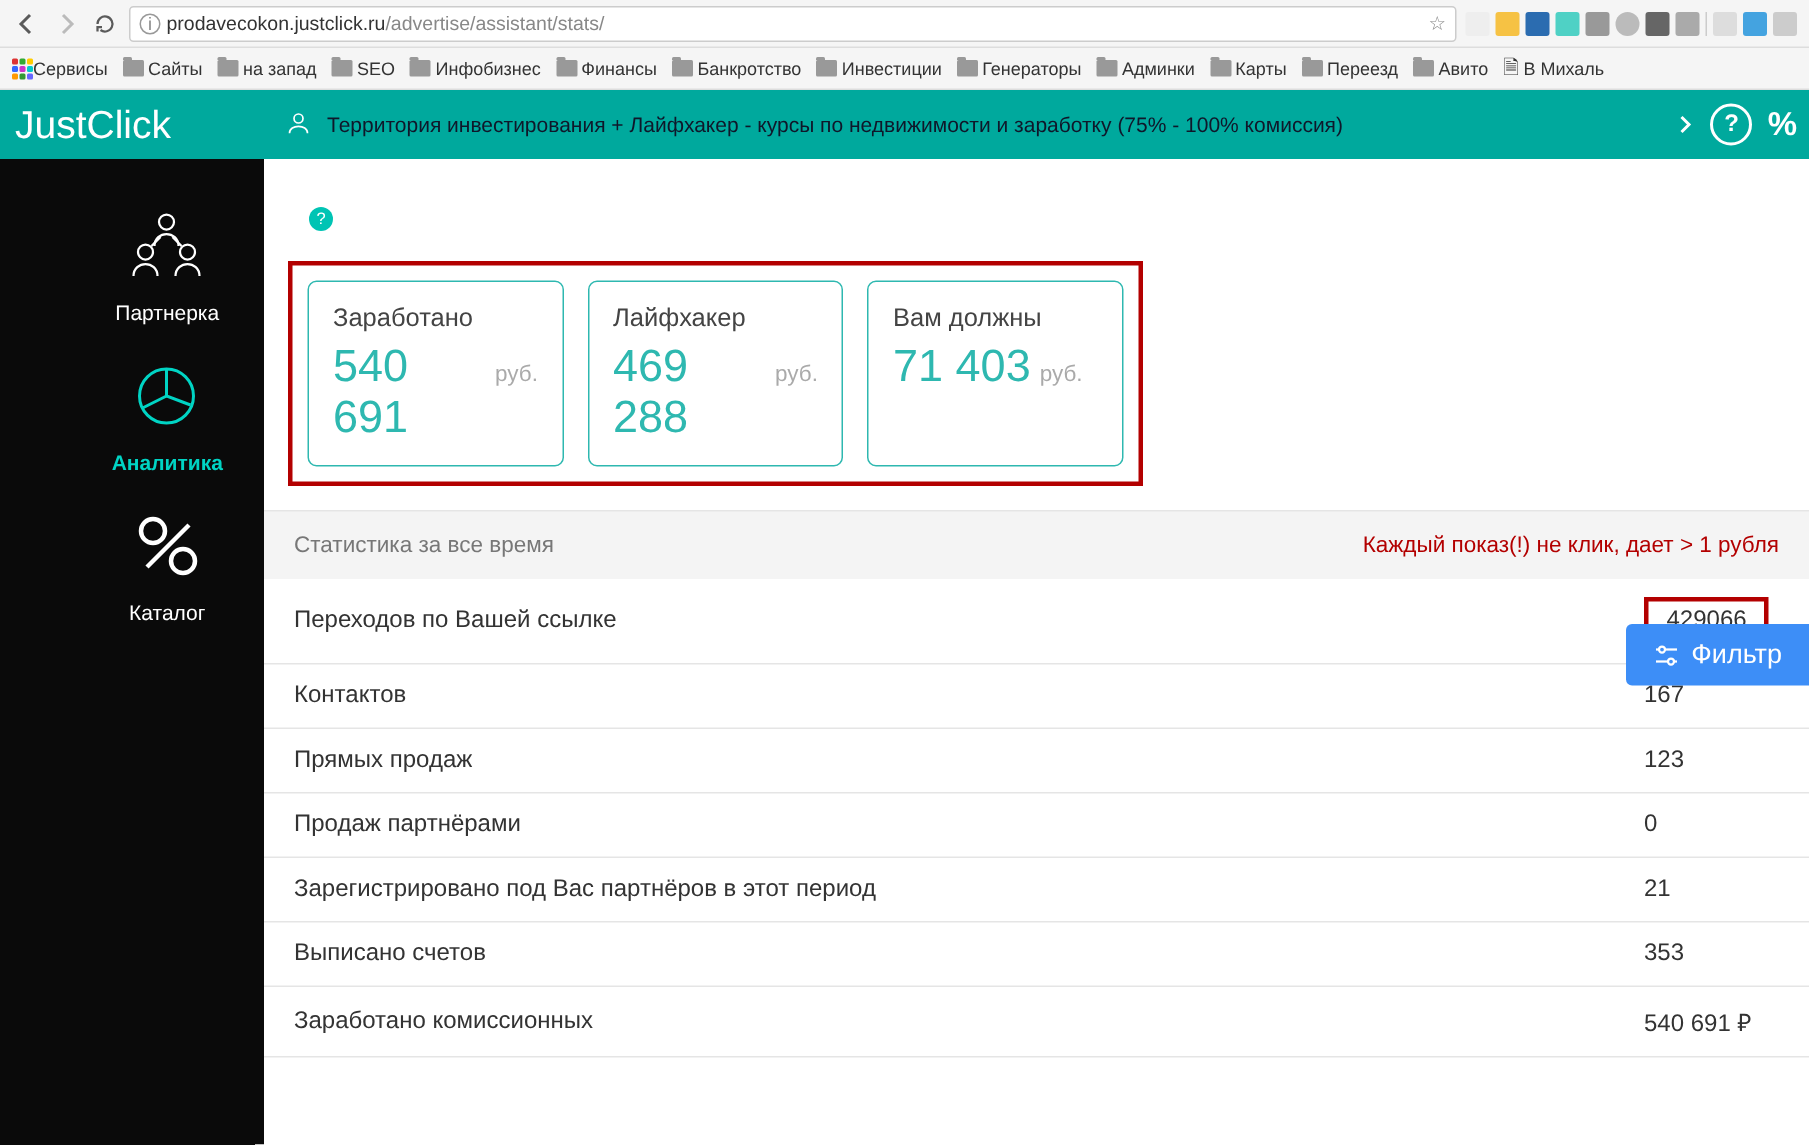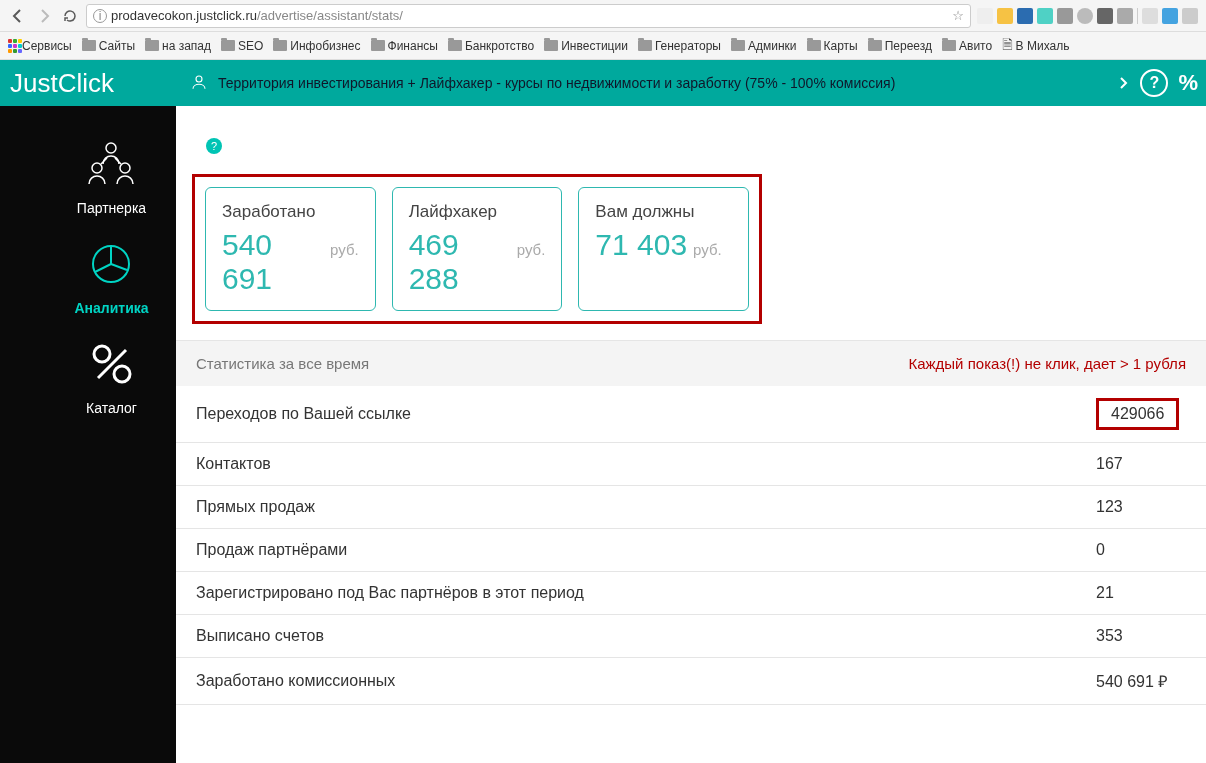--- a/index.html
+++ b/index.html
@@ -263,20 +263,31 @@
       </div>
       <div class="card">
         <div class="card-label">Вам должны</div>
         <div class="card-value">
             <span>71 403</span>
             <span class="unit">руб.</span>
           </div>
       </div>
     </div>
 
+    <div class="filter-btn">
+      <svg width="18" height="18" viewBox="0 0 18 18">
+          <g stroke="#fff" stroke-width="1.5">
+            <line x1="2" y1="5" x2="16" y2="5"></line>
+            <circle cx="6" cy="5" r="2" fill="#3d8ef7"></circle>
+            <line x1="2" y1="13" x2="16" y2="13"></line>
+            <circle cx="12" cy="13" r="2" fill="#3d8ef7"></circle>
+          </g>
+        </svg>
+      <span>Фильтр</span>
+    </div>
 
     <div class="table-header">
       <span>Статистика за все время</span>
       <span class="table-note">Каждый показ(!) не клик, дает &gt; 1 рубля</span>
     </div>
 
     <table class="stat-table">
       <tbody>
           <tr>
         <td>Переходов по Вашей ссылке</td>

